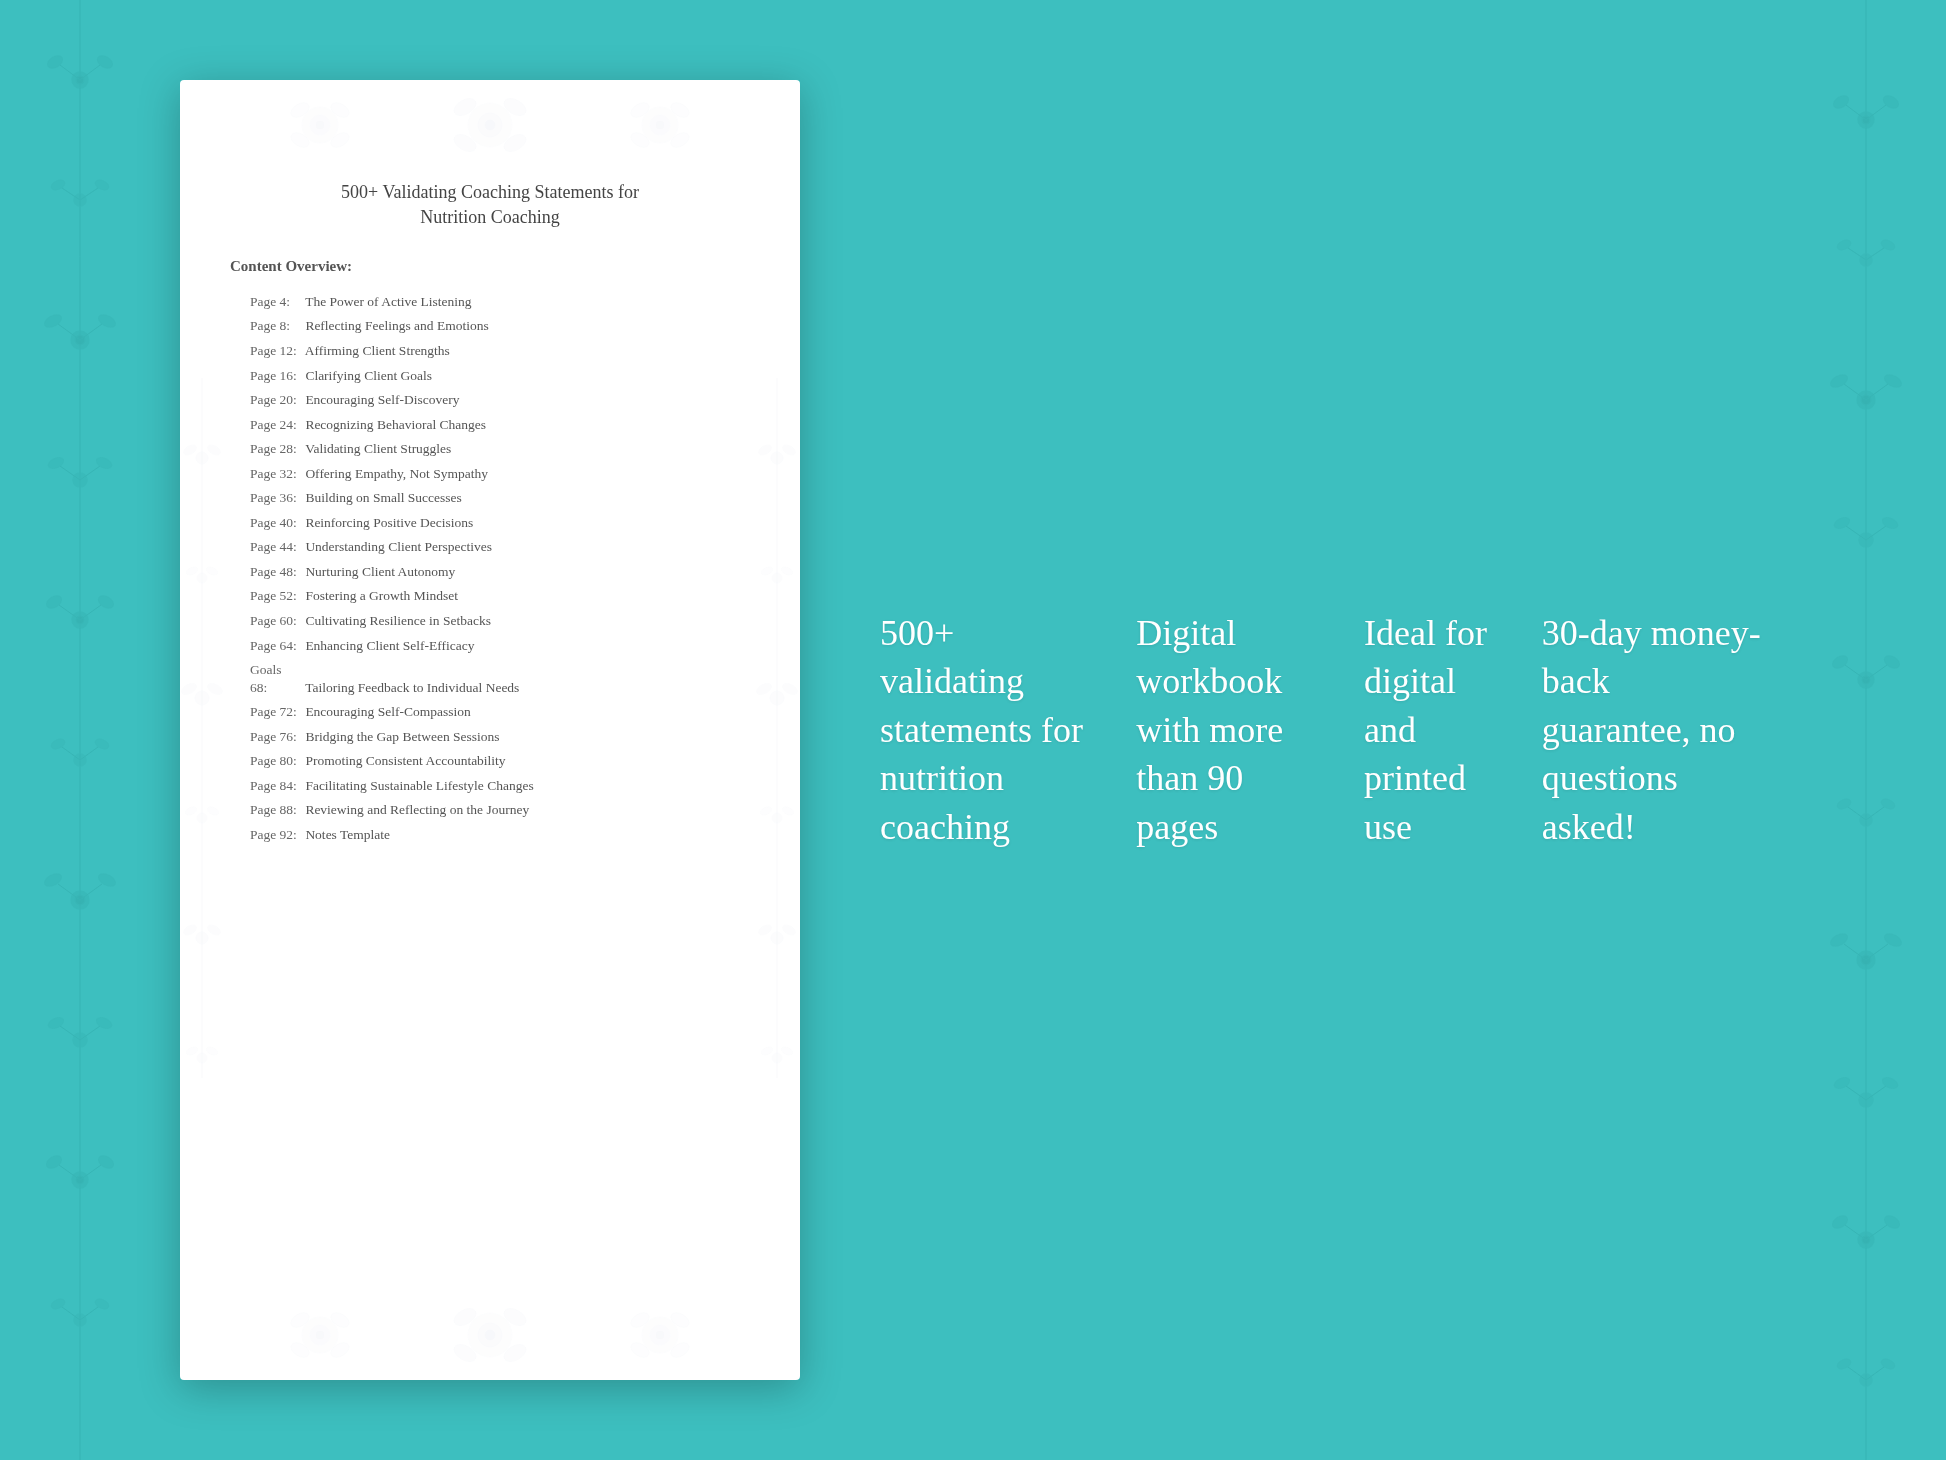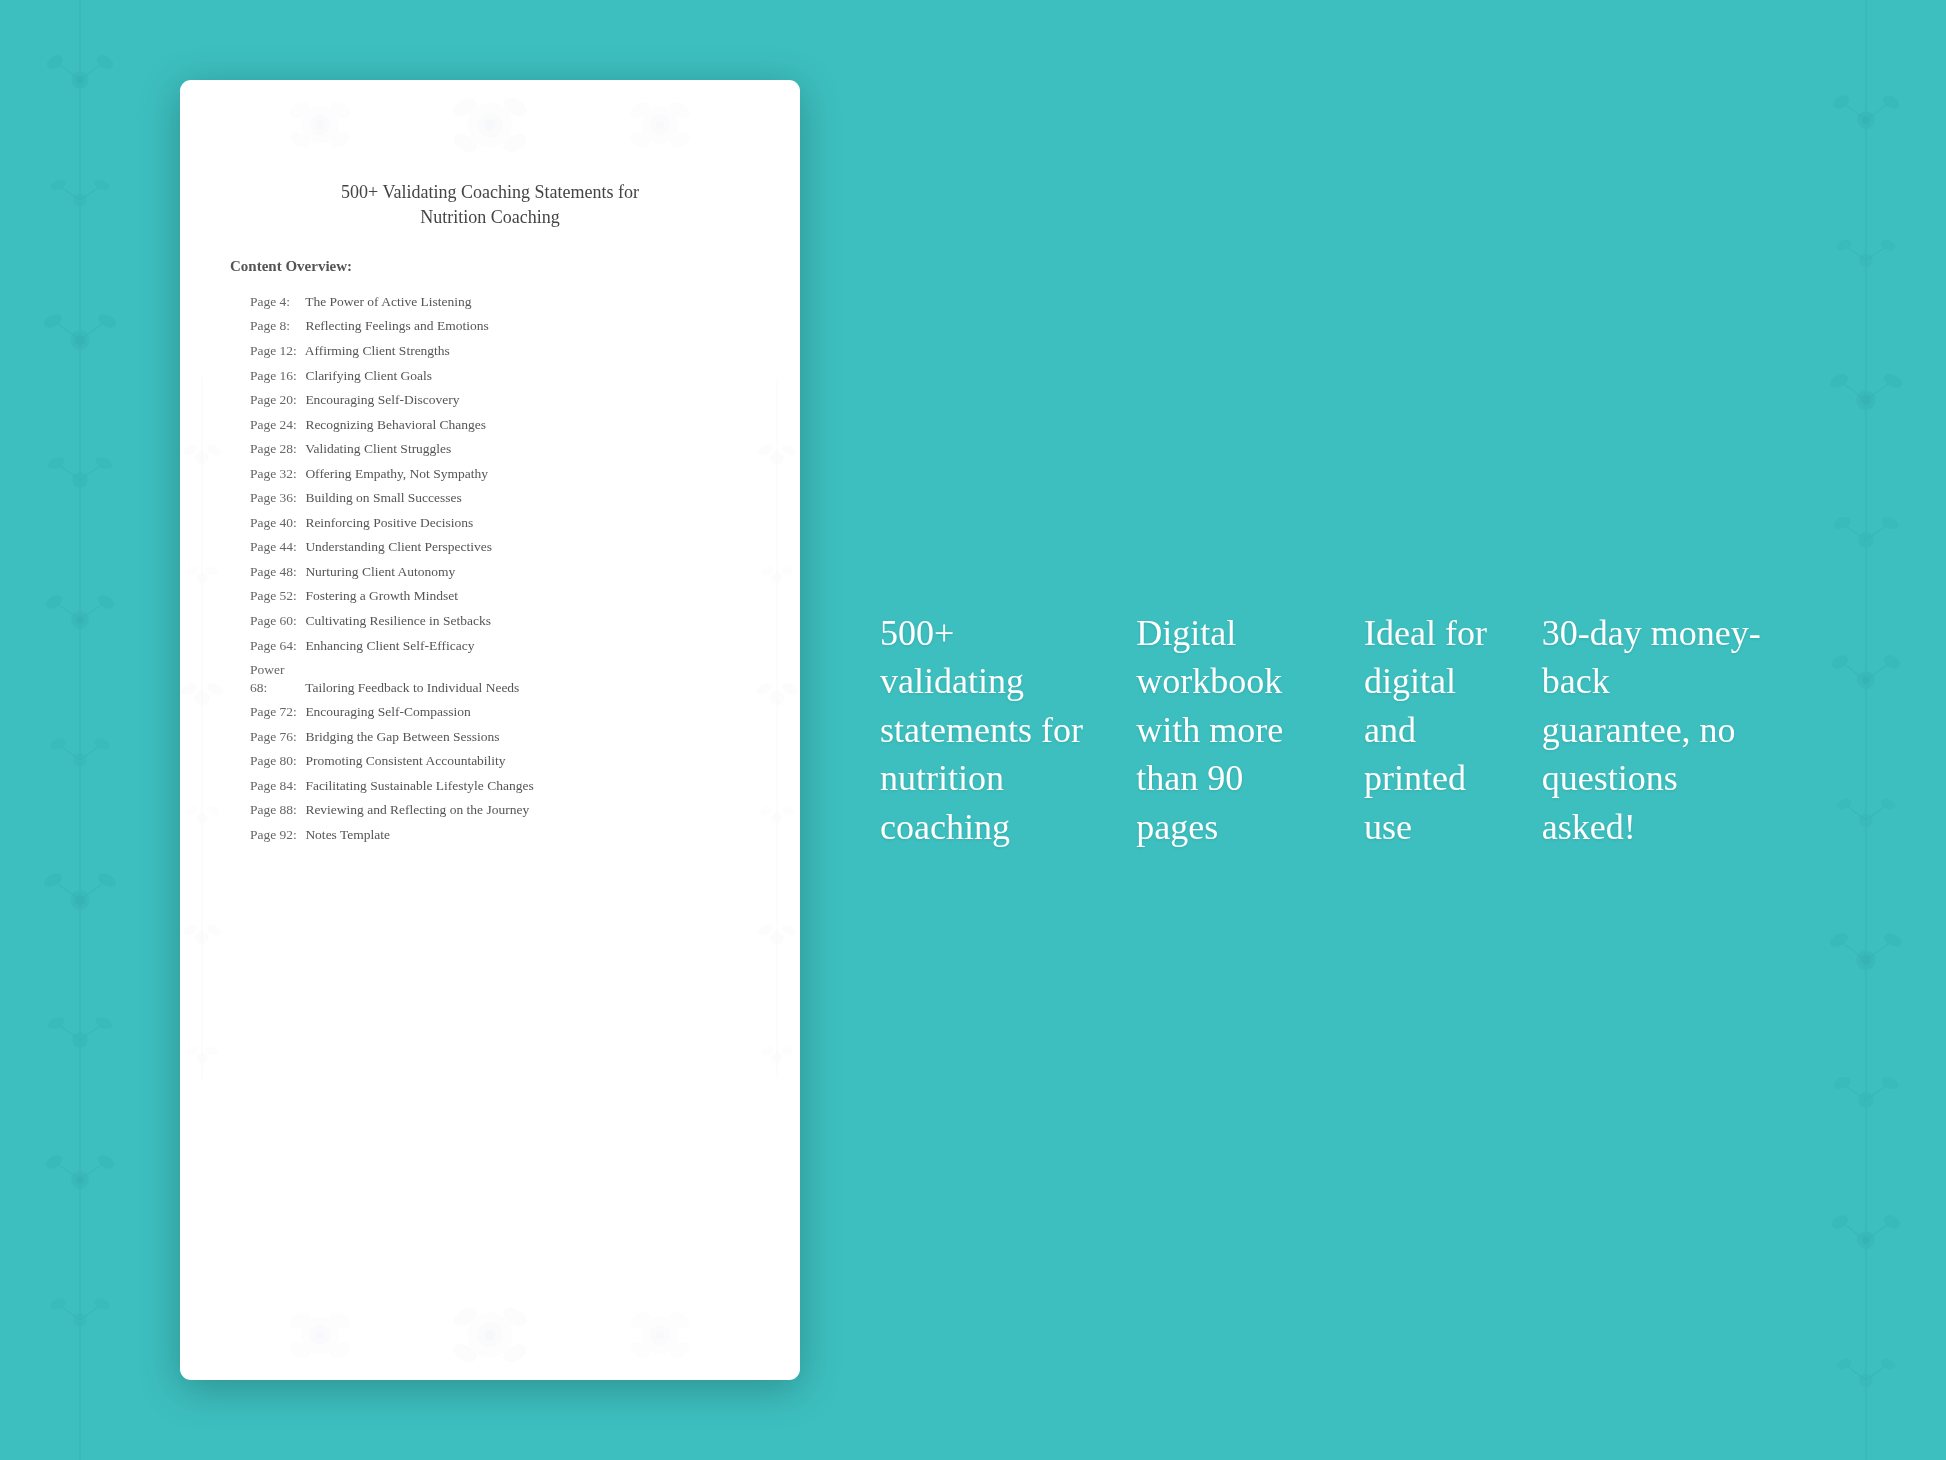--- a/index.html
+++ b/index.html
@@ -37,21 +37,21 @@
       padding: 50px 180px 50px 180px;
       gap: 60px;
       align-items: center;
     }
 
     
     .document-panel {
       flex: 0 0 620px;
       height: 1300px;
       background: white;
-      border-radius: 11px;
+      border-radius: 4px;
       box-shadow: 0 8px 40px rgba(0,0,0,0.25);
       position: relative;
       overflow: hidden;
       display: flex;
       flex-direction: column;
       align-items: center;
       padding: 40px 50px;
     }
 
     
@@ -446,21 +446,21 @@
         <li class="toc-item"><span class="toc-page-num">Page 24:</span> Recognizing Behavioral Changes</li>
         <li class="toc-item"><span class="toc-page-num">Page 28:</span> Validating Client Struggles</li>
         <li class="toc-item"><span class="toc-page-num">Page 32:</span> Offering Empathy, Not Sympathy</li>
         <li class="toc-item"><span class="toc-page-num">Page 36:</span> Building on Small Successes</li>
         <li class="toc-item"><span class="toc-page-num">Page 40:</span> Reinforcing Positive Decisions</li>
         <li class="toc-item"><span class="toc-page-num">Page 44:</span> Understanding Client Perspectives</li>
         <li class="toc-item"><span class="toc-page-num">Page 48:</span> Nurturing Client Autonomy</li>
         <li class="toc-item"><span class="toc-page-num">Page 52:</span> Fostering a Growth Mindset</li>
         <li class="toc-item"><span class="toc-page-num">Page 60:</span> Cultivating Resilience in Setbacks</li>
         <li class="toc-item"><span class="toc-page-num">Page 64:</span> Enhancing Client Self-Efficacy</li>
-        <li class="toc-item"><span class="toc-page-num">Power 68:</span> Tailoring Feedback to Individual Needs</li>
+        <li class="toc-item"><span class="toc-page-num">Goals 68:</span> Tailoring Feedback to Individual Needs</li>
         <li class="toc-item"><span class="toc-page-num">Page 72:</span> Encouraging Self-Compassion</li>
         <li class="toc-item"><span class="toc-page-num">Page 76:</span> Bridging the Gap Between Sessions</li>
         <li class="toc-item"><span class="toc-page-num">Page 80:</span> Promoting Consistent Accountability</li>
         <li class="toc-item"><span class="toc-page-num">Page 84:</span> Facilitating Sustainable Lifestyle Changes</li>
         <li class="toc-item"><span class="toc-page-num">Page 88:</span> Reviewing and Reflecting on the Journey</li>
         <li class="toc-item"><span class="toc-page-num">Page 92:</span> Notes Template</li>
       </ul>
 
     <div class="doc-pattern-bottom">
       <svg width="500" height="80" viewBox="0 0 500 80" xmlns="http://www.w3.org/2000/svg">

